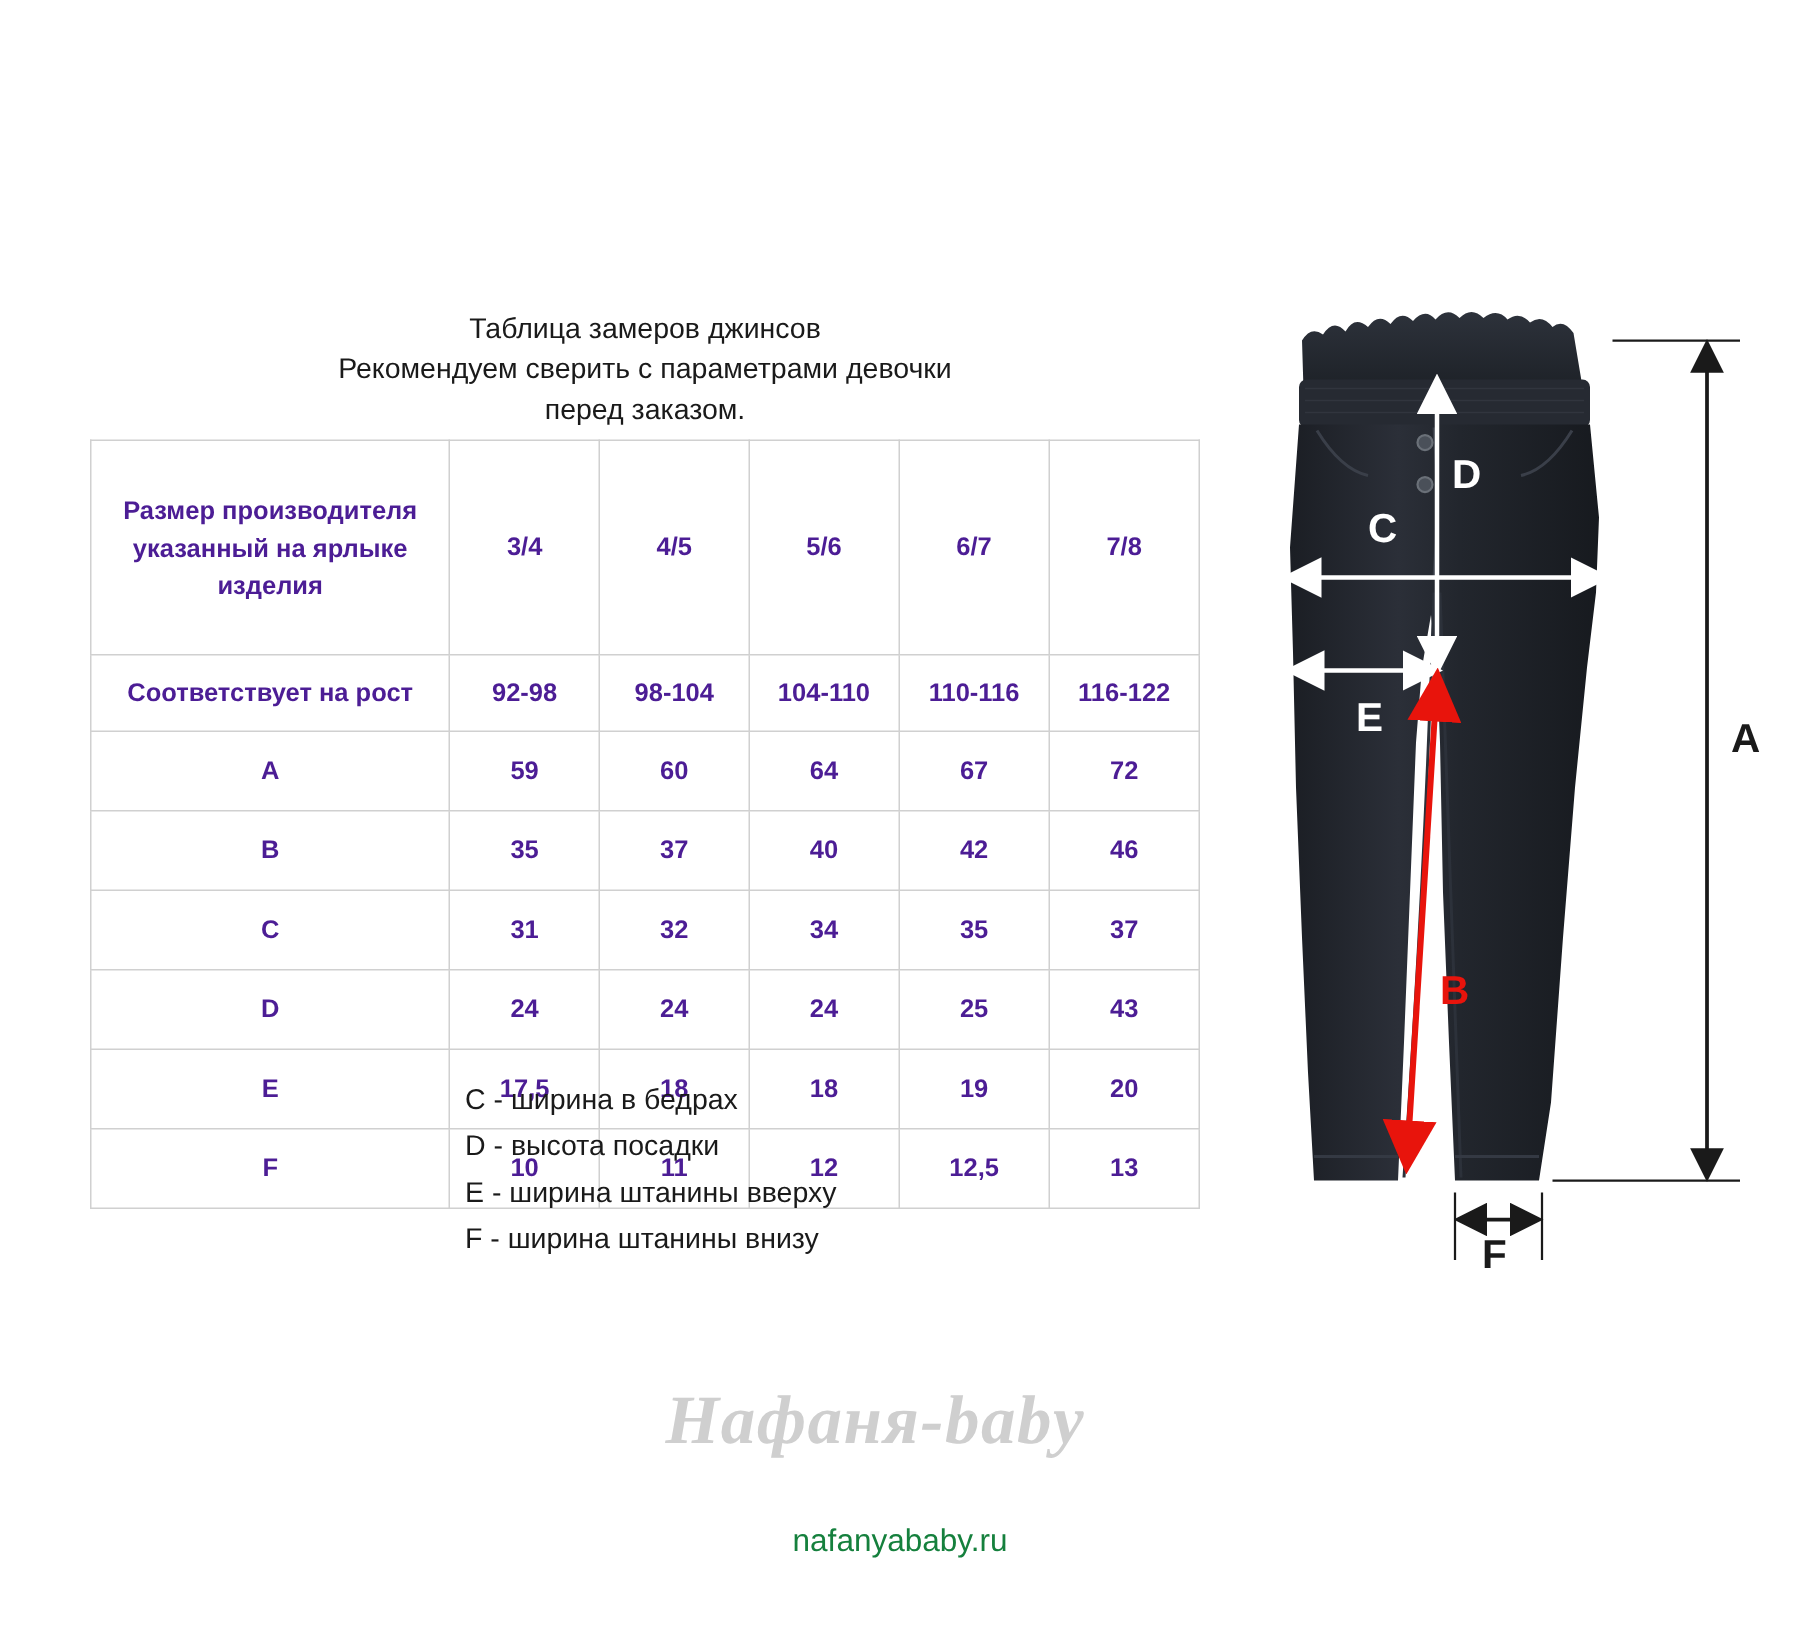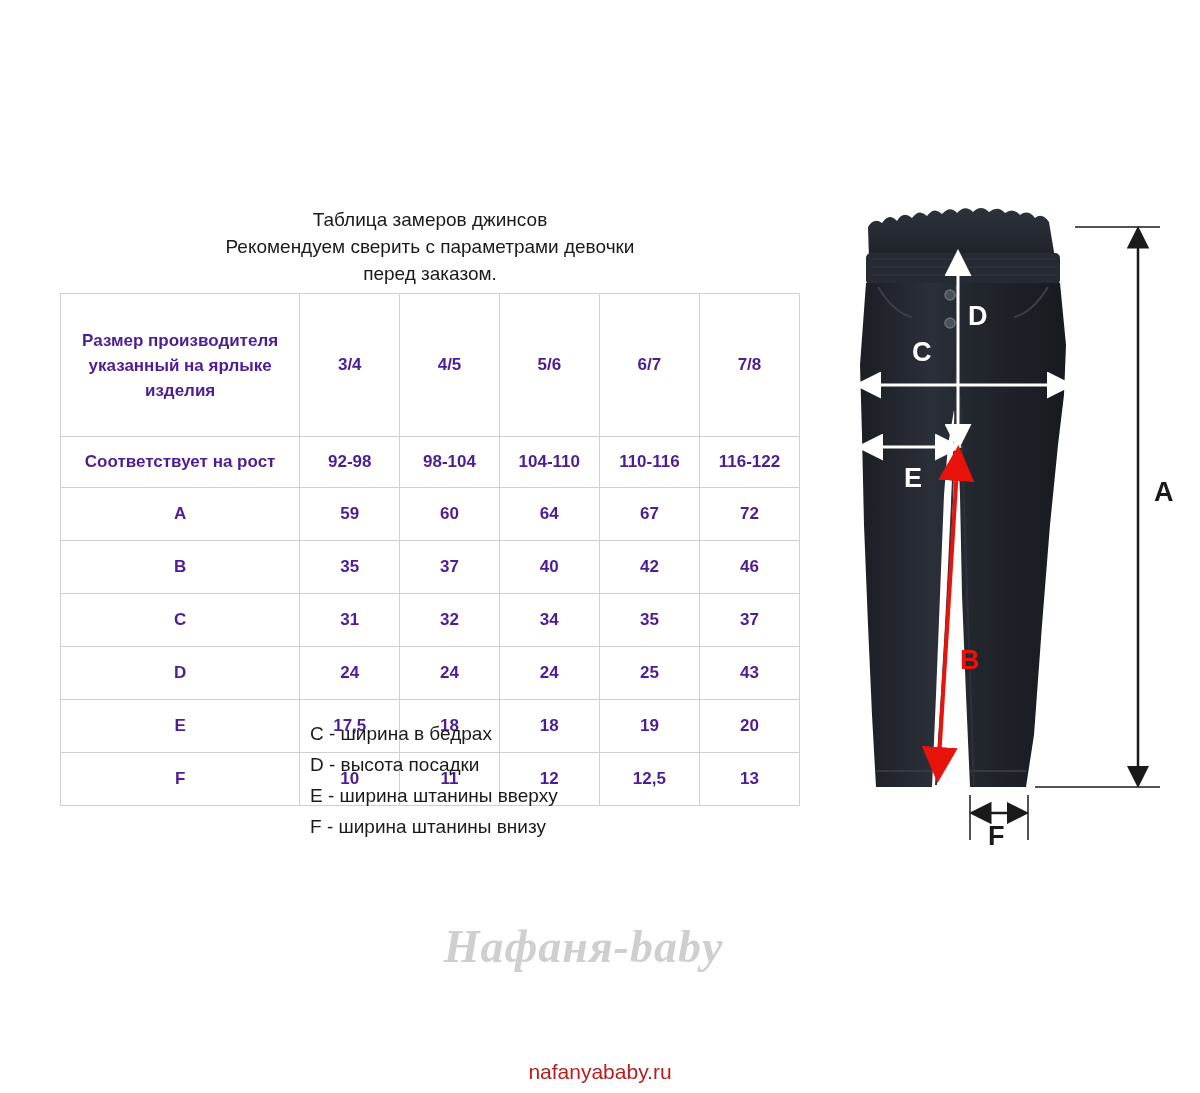--- a/index.html
+++ b/index.html
@@ -88,25 +88,25 @@
     font-weight: bold;
     font-style: italic;
     color: #cfcfcf;
     letter-spacing: 1px;
     font-family: "Liberation Serif", serif;
     margin-left: 30px;
   }
   .site {
     position: absolute;
     left: 0;
-    top: 1060px;
+    top: 1016px;
     width: 1200px;
     text-align: center;
     font-size: 21px;
-    color: #b91c1c;
+    color: #15803d;
   }
 
   
   .photo-area {
     position: absolute;
     left: 820px;
     top: 195px;
     width: 370px;
     height: 660px;
   }

